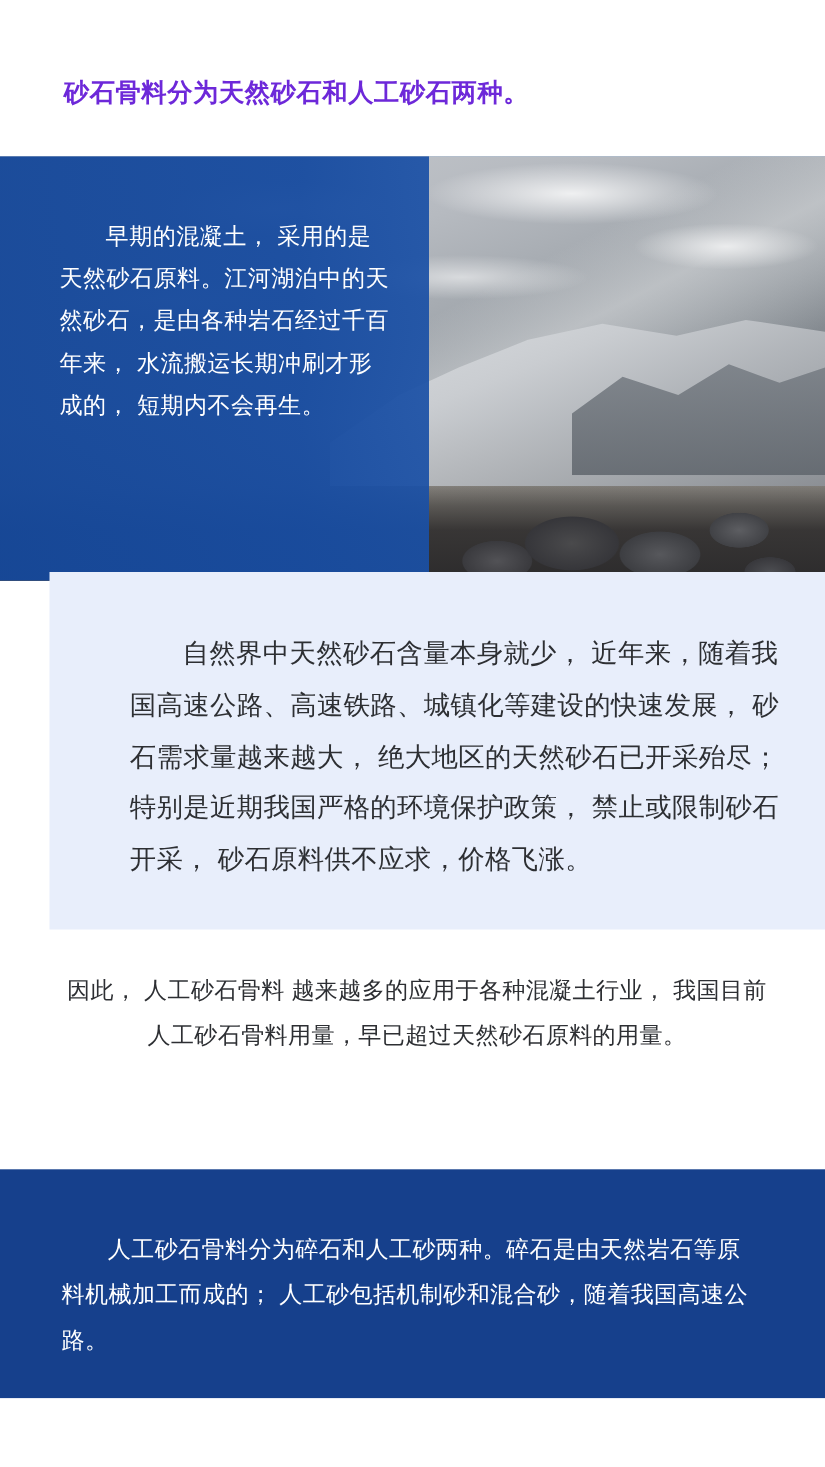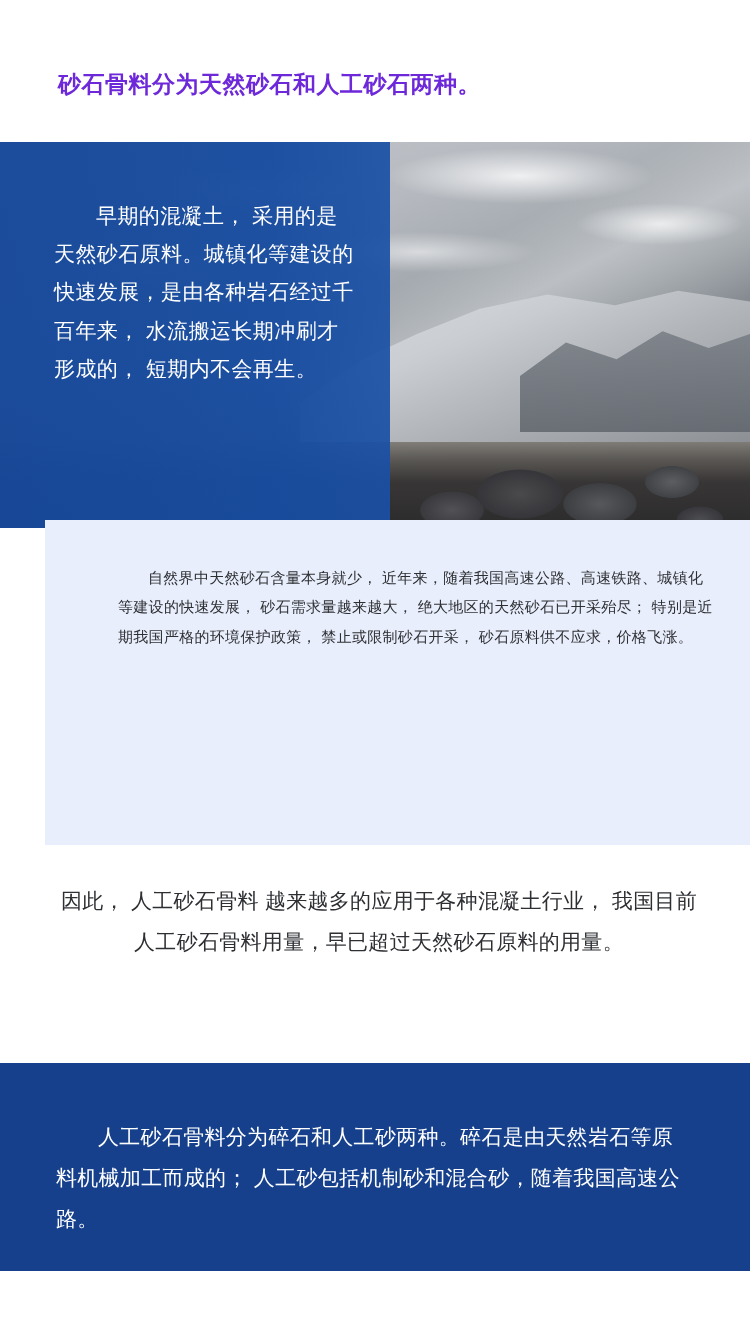--- a/index.html
+++ b/index.html
@@ -122,21 +122,21 @@
     top: 520px;
     width: 705px;
     height: 325px;
     background: #e8eefb;
   }
   .panel-light-text {
     position: absolute;
     left: 73px;
     top: 28px;
     width: 600px;
-    font-size: 15px;
+    font-size: 24px;
     line-height: 1.95;
     color: #2d2f33;
     text-indent: 2em;
     letter-spacing: 0.3px;
   }
 
   
   .plain-text {
     position: absolute;
     left: 55px;
@@ -176,21 +176,21 @@
 <div class="page">
 
   <h1 class="heading">砂石骨料分为天然砂石和人工砂石两种。</h1>
 
   <section class="hero">
     <div class="hero-photo"></div>
     <div class="hero-clouds"></div>
     <div class="hero-ridge"></div>
     <div class="hero-ridge2"></div>
     <div class="hero-overlay"></div>
-    <p class="hero-text">早期的混凝土， 采用的是天然砂石原料。城镇化等建设的快速发展，是由各种岩石经过千百年来， 水流搬运长期冲刷才形成的， 短期内不会再生。</p>
+    <p class="hero-text">早期的混凝土， 采用的是天然砂石原料。江河湖泊中的天然砂石，是由各种岩石经过千百年来， 水流搬运长期冲刷才形成的， 短期内不会再生。</p>
   </section>
 
   <section class="panel-light">
     <p class="panel-light-text">自然界中天然砂石含量本身就少， 近年来，随着我国高速公路、高速铁路、城镇化等建设的快速发展， 砂石需求量越来越大， 绝大地区的天然砂石已开采殆尽； 特别是近期我国严格的环境保护政策， 禁止或限制砂石开采， 砂石原料供不应求，价格飞涨。</p>
   </section>
 
   <p class="plain-text">因此， 人工砂石骨料 越来越多的应用于各种混凝土行业， 我国目前人工砂石骨料用量，早已超过天然砂石原料的用量。</p>
 
   <section class="panel-dark">
     <p class="panel-dark-text">人工砂石骨料分为碎石和人工砂两种。碎石是由天然岩石等原料机械加工而成的； 人工砂包括机制砂和混合砂，随着我国高速公路。</p>

